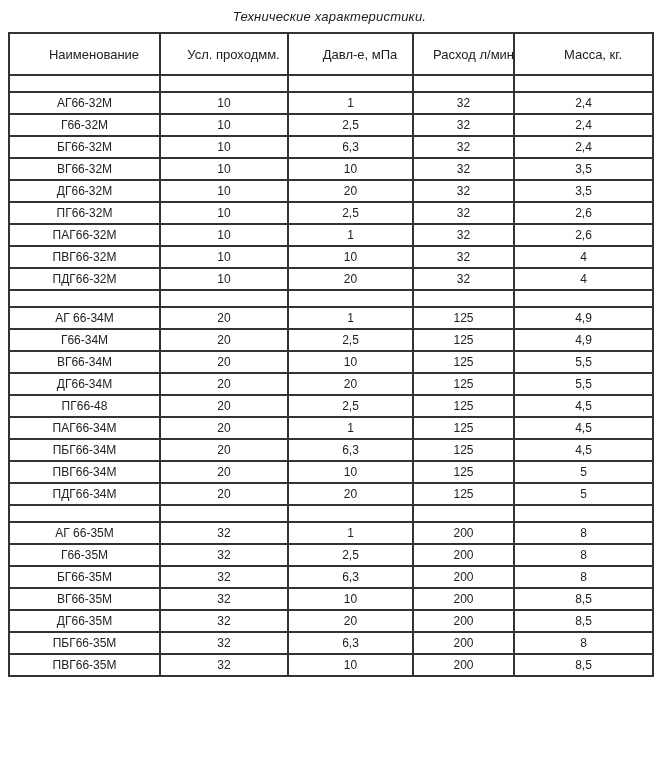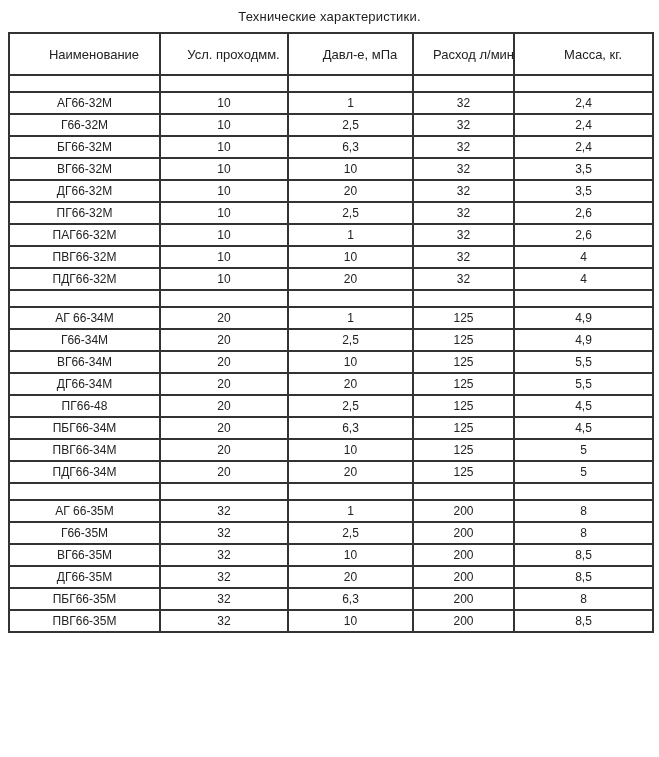--- a/index.html
+++ b/index.html
@@ -13,20 +13,21 @@
     width: 659px;
     height: 757px;
     background: #ffffff;
     overflow: hidden;
   }
   .title {
     padding-top: 9px;
     padding-bottom: 8px;
     text-align: center;
     font-size: 13px;
+    font-style: italic;
     color: #1c1c1c;
     letter-spacing: 0.2px;
   }
   table.specs {
     border-collapse: collapse;
     table-layout: fixed;
     margin-left: 8px;
     width: 644px;
   }
   table.specs th,
@@ -183,20 +184,27 @@
           <td>5,5</td>
         </tr>
         <tr class="data-row">
           <td>ПГ66-48</td>
           <td>20</td>
           <td>2,5</td>
           <td>125</td>
           <td>4,5</td>
         </tr>
         <tr class="data-row">
+          <td>ПАГ66-34М</td>
+          <td>20</td>
+          <td>1</td>
+          <td>125</td>
+          <td>4,5</td>
+        </tr>
+        <tr class="data-row">
           <td>ПБГ66-34М</td>
           <td>20</td>
           <td>6,3</td>
           <td>125</td>
           <td>4,5</td>
         </tr>
         <tr class="data-row">
           <td>ПВГ66-34М</td>
           <td>20</td>
           <td>10</td>
@@ -221,20 +229,27 @@
           <td>АГ 66-35М</td>
           <td>32</td>
           <td>1</td>
           <td>200</td>
           <td>8</td>
         </tr>
         <tr class="data-row">
           <td>Г66-35М</td>
           <td>32</td>
           <td>2,5</td>
+          <td>200</td>
+          <td>8</td>
+        </tr>
+        <tr class="data-row">
+          <td>БГ66-35М</td>
+          <td>32</td>
+          <td>6,3</td>
           <td>200</td>
           <td>8</td>
         </tr>
         <tr class="data-row">
           <td>ВГ66-35М</td>
           <td>32</td>
           <td>10</td>
           <td>200</td>
           <td>8,5</td>
         </tr>

